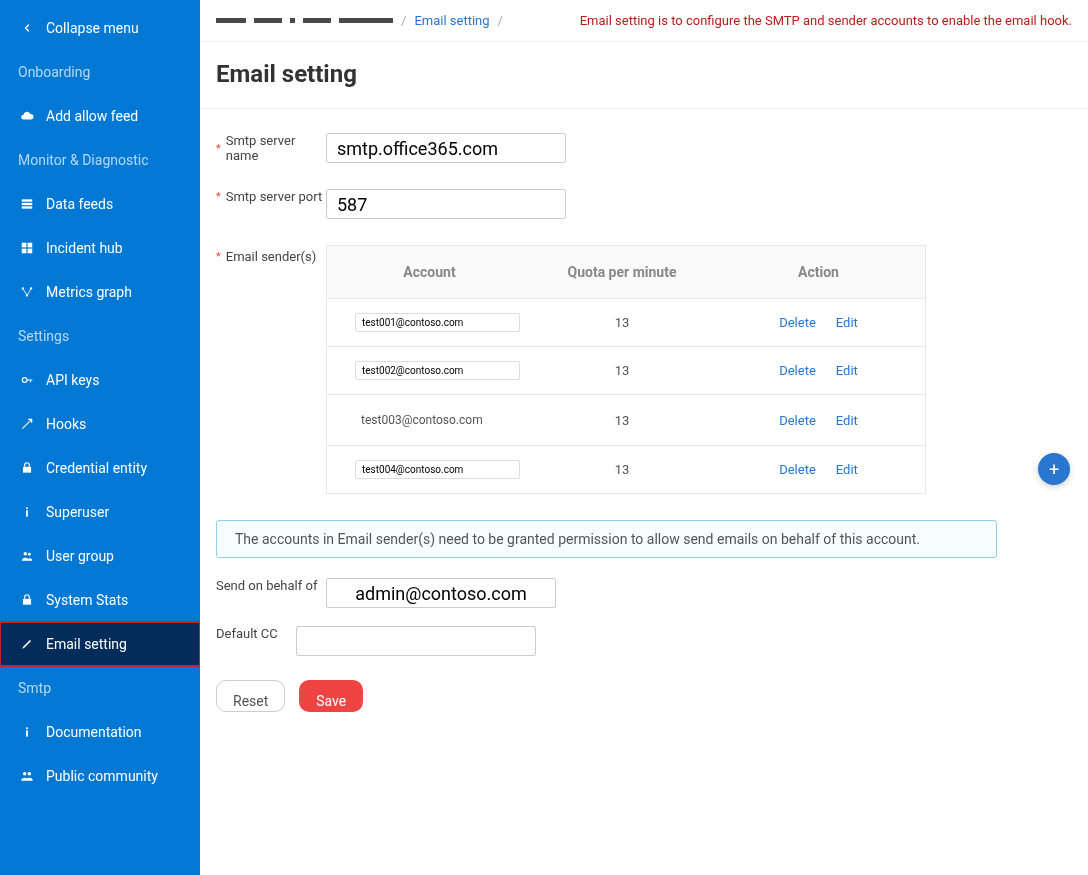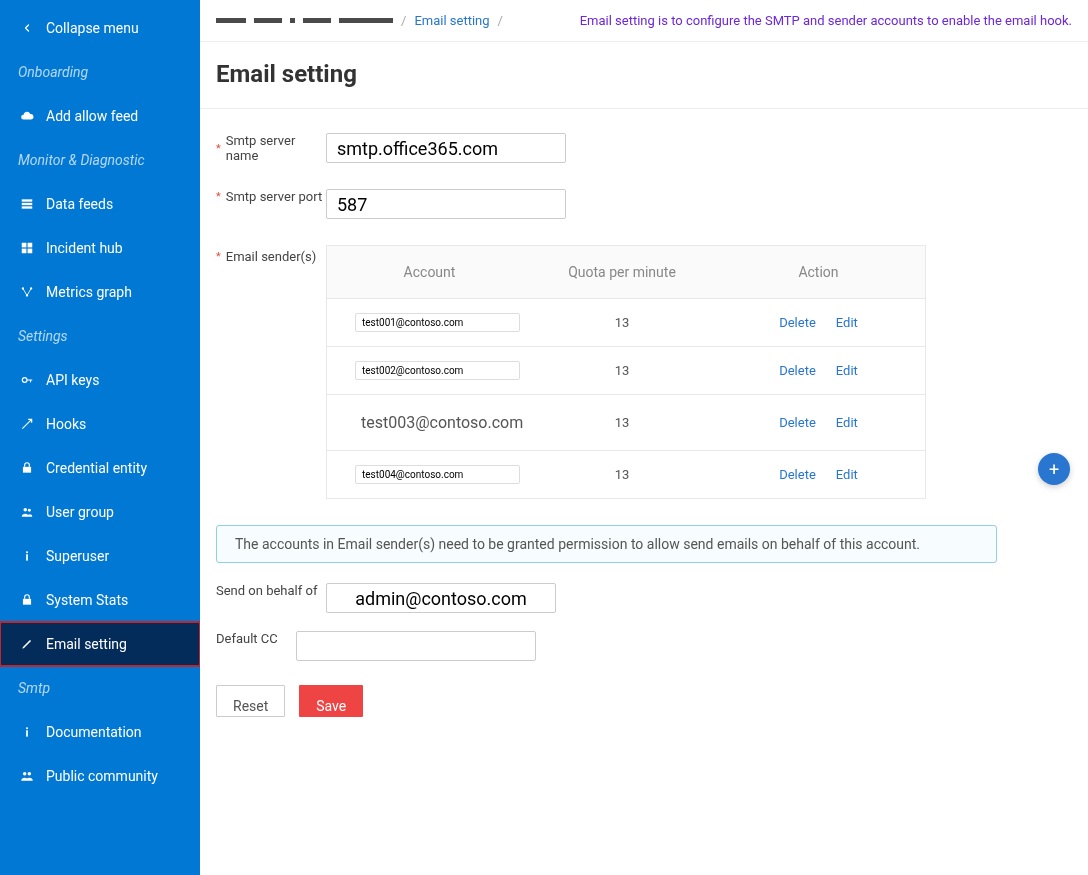--- a/index.html
+++ b/index.html
@@ -29,21 +29,20 @@
       display: flex;
       align-items: center;
       padding: 14px 18px;
       cursor: pointer;
       font-size: 14px;
     }
     .sidebar-item.section-label {
       opacity: 0.7;
       cursor: default;
       font-size: 14px;
-      font-style: italic;
     }
     .sidebar-item .icon {
       width: 18px;
       margin-right: 10px;
       display: inline-flex;
       justify-content: center;
       align-items: center;
       flex-shrink: 0;
     }
     .sidebar-item.active {
@@ -85,21 +84,21 @@
       gap:8px;
       align-items:center;
     }
     .redacted {
       height: 5px;
       background: #4a4a4a;
       display: inline-block;
     }
     .topbar .hint {
       margin-left: auto;
-      color: #6d28d9;
+      color: #b91c1c;
     }
     .page-title {
       font-size: 24px;
       font-weight: 700;
       padding: 18px 16px 20px;
       background: #fff;
       border-bottom: 1px solid #eee;
     }
     .content {
       padding: 24px 16px;
@@ -132,21 +131,21 @@
       padding: 0 10px;
       font-size: 18px;
     }
     .senders-table {
       width: 600px;
       border: 1px solid #e8e8e8;
       border-collapse: collapse;
     }
     .senders-table th {
       background: #fafafa;
-      font-weight: 400;
+      font-weight: 700;
       color: #888;
       padding: 18px 12px;
       text-align: center;
       font-size: 14px;
       border-bottom: 1px solid #e8e8e8;
     }
     .senders-table td {
       padding: 14px 12px;
       text-align: center;
       border-bottom: 1px solid #e8e8e8;
@@ -162,21 +161,21 @@
     .account-input {
       border: 1px solid #ddd;
       background: #fff;
       padding: 3px 6px;
       font-size: 10px;
       width: 165px;
       text-align: left;
       border-radius: 2px;
     }
     .account-noinput {
-      font-size: 16px;
+      font-size: 12px;
       padding: 4px 6px;
       text-align: left;
       display:inline-block;
       width: 165px;
     }
     .action-link {
       color: #2876d0;
       cursor: pointer;
       font-size: 13px;
       margin: 16px 10px;
@@ -204,21 +203,21 @@
       color: #555;
       font-size: 14px;
       margin-bottom: 20px;
       margin-top: 4px;
       width: 781px;
       background: #f7fcfe;
     }
     .btn {
       height: 32px;
       padding: 12px 16px;
-      border-radius: 1px;
+      border-radius: 10px;
       font-size: 14px;
       cursor: pointer;
       border: 1px solid transparent;
     }
     .btn-primary {
       background: #ef4444;
       color: #fff;
       text-align: center;
     }
     .btn-secondary {
@@ -317,35 +316,35 @@
           <svg width="14" height="14" viewBox="0 0 24 24">
             <rect x="5" y="10" width="14" height="10" fill="#fff"></rect>
             <path d="M8 10V7a4 4 0 018 0v3" stroke="#fff" stroke-width="2" fill="none"></path>
           </svg>
         </span>
         <span>Credential entity</span>
       </div>
       <div class="sidebar-item">
         <span class="icon">
           <svg width="14" height="14" viewBox="0 0 24 24">
+            <rect x="10.5" y="4" width="3" height="3" fill="#fff"></rect>
+            <rect x="10.5" y="9" width="3" height="11" fill="#fff"></rect>
+          </svg>
+        </span>
+        <span>Superuser</span>
+      </div>
+      <div class="sidebar-item">
+        <span class="icon">
+          <svg width="14" height="14" viewBox="0 0 24 24">
             <circle cx="9" cy="8" r="3" fill="#fff"></circle>
             <circle cx="16" cy="9" r="2.5" fill="#fff"></circle>
             <path d="M3 20c0-3 3-5 6-5s6 2 6 5M13 20c0-2.5 2-4 4-4s4 1.5 4 4" fill="#fff"></path>
           </svg>
         </span>
         <span>User group</span>
-      </div>
-      <div class="sidebar-item">
-        <span class="icon">
-          <svg width="14" height="14" viewBox="0 0 24 24">
-            <rect x="10.5" y="4" width="3" height="3" fill="#fff"></rect>
-            <rect x="10.5" y="9" width="3" height="11" fill="#fff"></rect>
-          </svg>
-        </span>
-        <span>Superuser</span>
       </div>
       <div class="sidebar-item">
         <span class="icon">
           <svg width="14" height="14" viewBox="0 0 24 24">
             <rect x="5" y="10" width="14" height="10" fill="#fff"></rect>
             <path d="M8 10V7a4 4 0 018 0v3" stroke="#fff" stroke-width="2" fill="none"></path>
           </svg>
         </span>
         <span>System Stats</span>
       </div>

